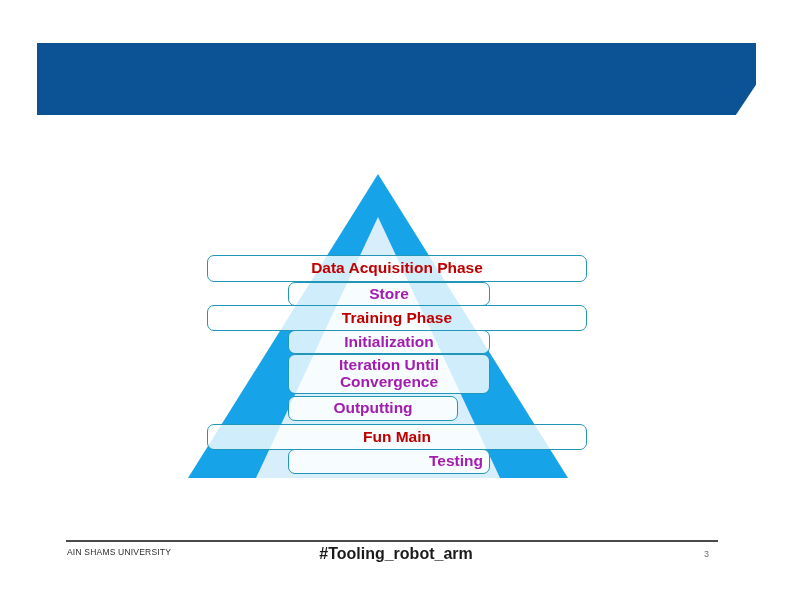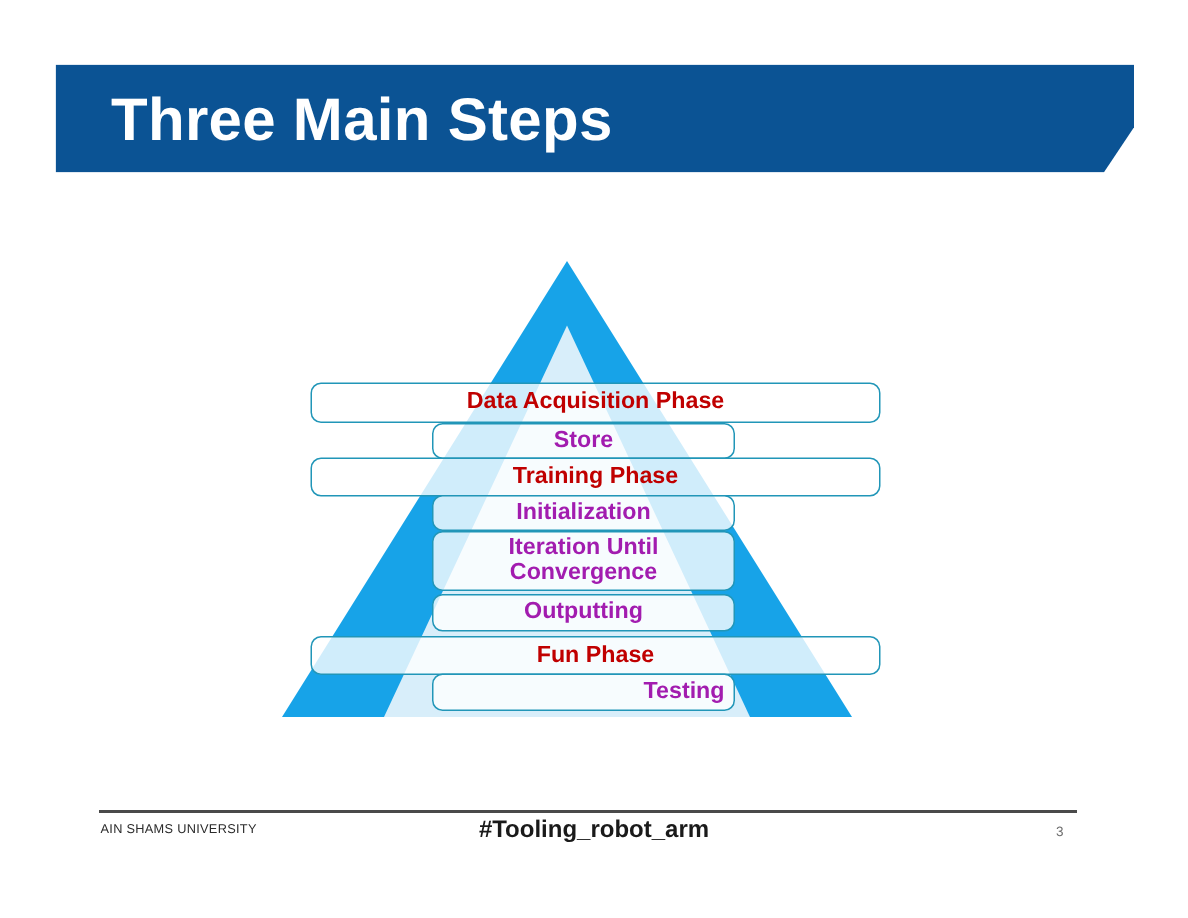--- a/index.html
+++ b/index.html
@@ -121,21 +121,20 @@
     color: #6E6E6E;
     white-space: nowrap;
   }
 </style>
 </head>
 <body>
 
 <div class="slide">
 
   <div class="header-bar"></div>
-  <div class="header-title">Three Main Steps</div>
 
   <div class="pyramid-area">
     <svg class="pyramid-svg" viewBox="0 0 420 325" xmlns="http://www.w3.org/2000/svg">
       <polygon points="208,9 398,313 18,313" fill="#17A3E8"></polygon>
       <polygon points="208,52 330,313 86,313" fill="#E9F4FB" opacity="0.92"></polygon>
     </svg>
   </div>
 
   <div id="boxes-layer">
       <div class="step-box phase" style="left: 207px; width: 380px; top: 255px; height: 27px;">
@@ -146,25 +145,25 @@
       </div>
       <div class="step-box phase" style="left: 207px; width: 380px; top: 305px; height: 26px;">
         <span class="txt">Training Phase</span>
       </div>
       <div class="step-box" style="left: 288px; width: 202px; top: 330px; height: 24px;">
         <span class="txt">Initialization</span>
       </div>
       <div class="step-box" style="left: 288px; width: 202px; top: 354px; height: 40px;">
         <span class="txt">Iteration Until<br>Convergence</span>
       </div>
-      <div class="step-box" style="left: 288px; width: 202px; top: 396px; height: 25px;">
+      <div class="step-box" style="left: 288px; width: 170px; top: 396px; height: 25px;">
         <span class="txt">Outputting</span>
       </div>
       <div class="step-box phase" style="left: 207px; width: 380px; top: 424px; height: 26px;">
-        <span class="txt">Fun Phase</span>
+        <span class="txt">Fun Main</span>
       </div>
       <div class="step-box" style="left: 288px; width: 202px; top: 449px; height: 25px; text-align: right;">
         <span class="txt">Testing</span>
       </div>
     </div>
 
   <div class="footer-rule"></div>
   <div class="footer-left">AIN SHAMS UNIVERSITY</div>
   <div class="footer-center">#Tooling_robot_arm</div>
   <div class="footer-page">3</div>

